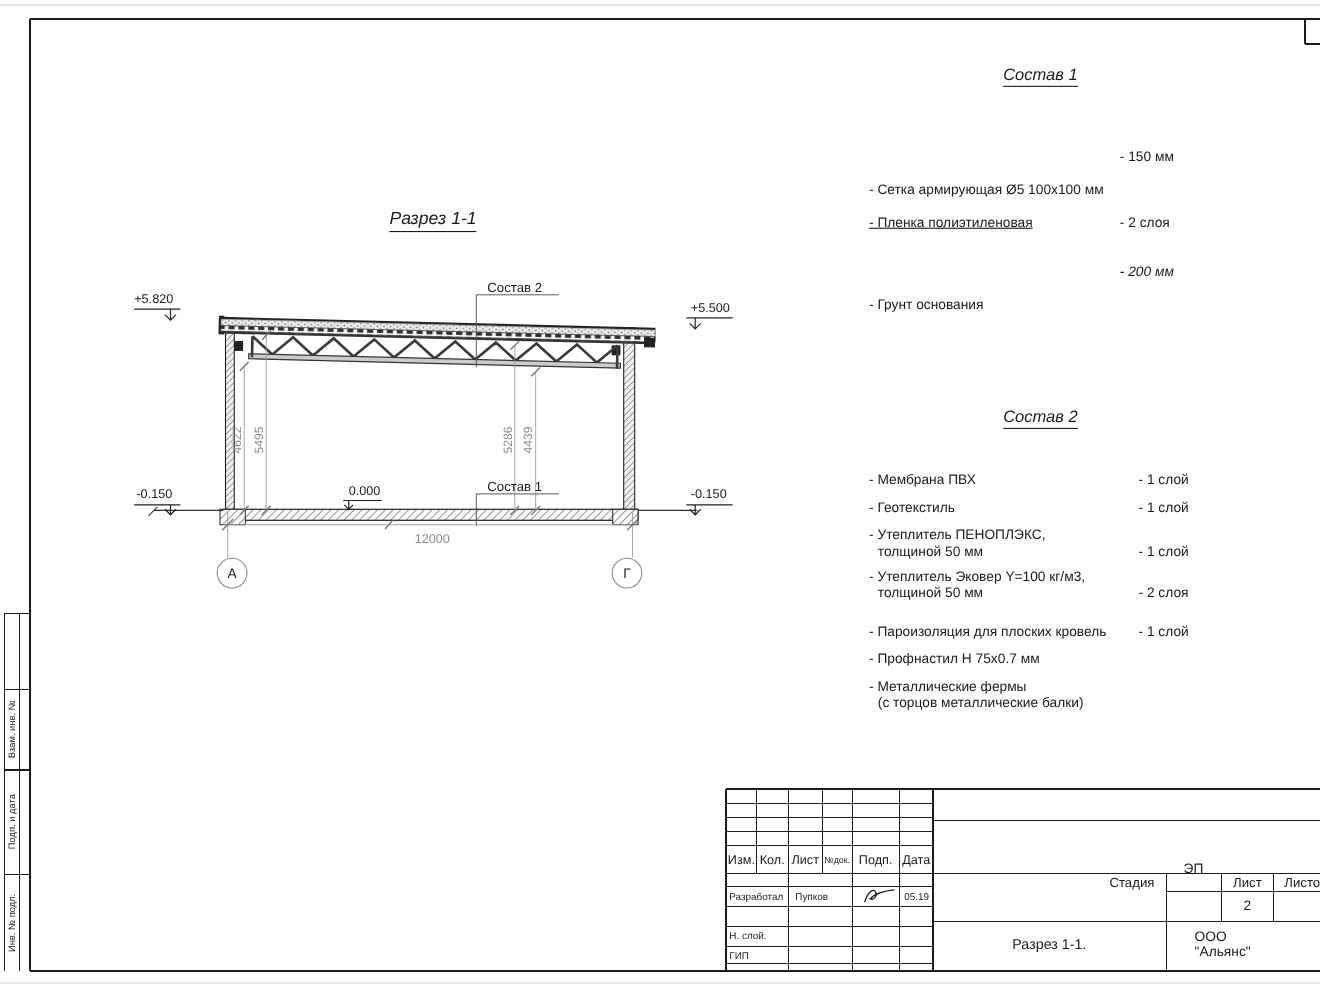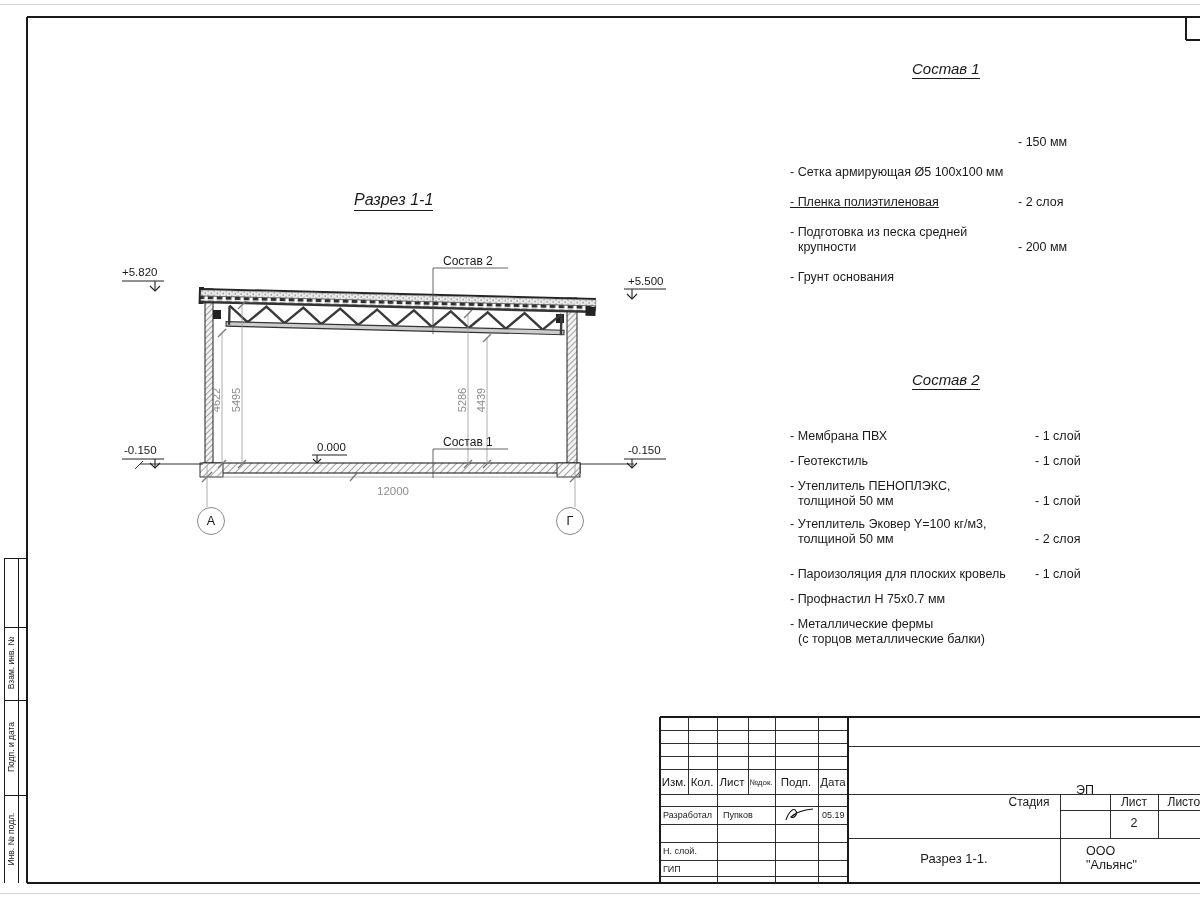--- a/index.html
+++ b/index.html
@@ -200,25 +200,21 @@
 
   <div class="t head und" style="left:912px;top:60px;">Состав 1</div>
   <div class="val s1val" style="top:135px;text-align:center;">- 150 мм</div>
   <div class="item" style="top:165px;">
     <div>- Сетка армирующая Ø5 100х100 мм</div>
   </div>
   <div class="item" style="top:195px;text-decoration:underline;">
     <div>- Пленка полиэтиленовая</div>
   </div>
   <div class="val s1val" style="top:195px;">-  2 слоя</div>
-  <div class="item" style="top:225px;">
-    <div>- Подготовка из песка средней</div>
-    <div class="l2">крупности</div>
-  </div>
-  <div class="val s1val" style="top:240px;">- 200 мм</div>
+  <div class="val s1val" style="top:240px;font-style:italic;">- 200 мм</div>
   <div class="item" style="top:270px;">
     <div>- Грунт основания</div>
   </div>
 
   <div class="t head und" style="left:912px;top:371px;">Состав 2</div>
   <div class="item" style="top:429px;">
     <div>- Мембрана ПВХ</div>
   </div>
   <div class="val s2val" style="top:429px;">- 1 слой</div>
   <div class="item" style="top:454px;">

